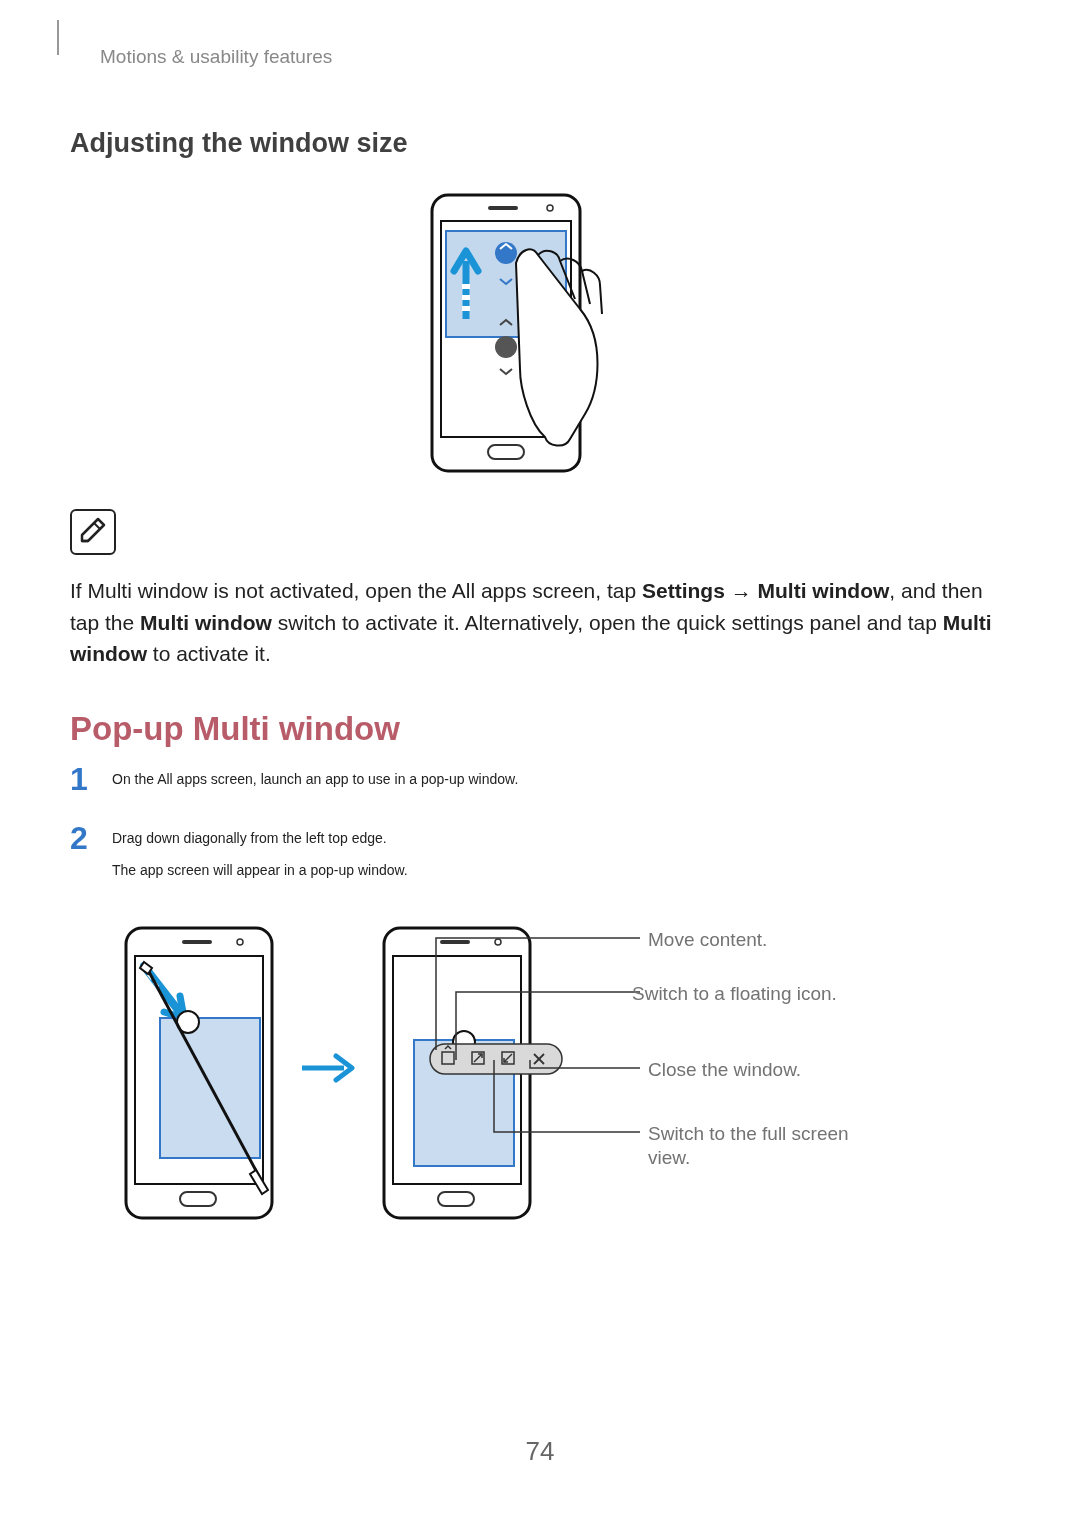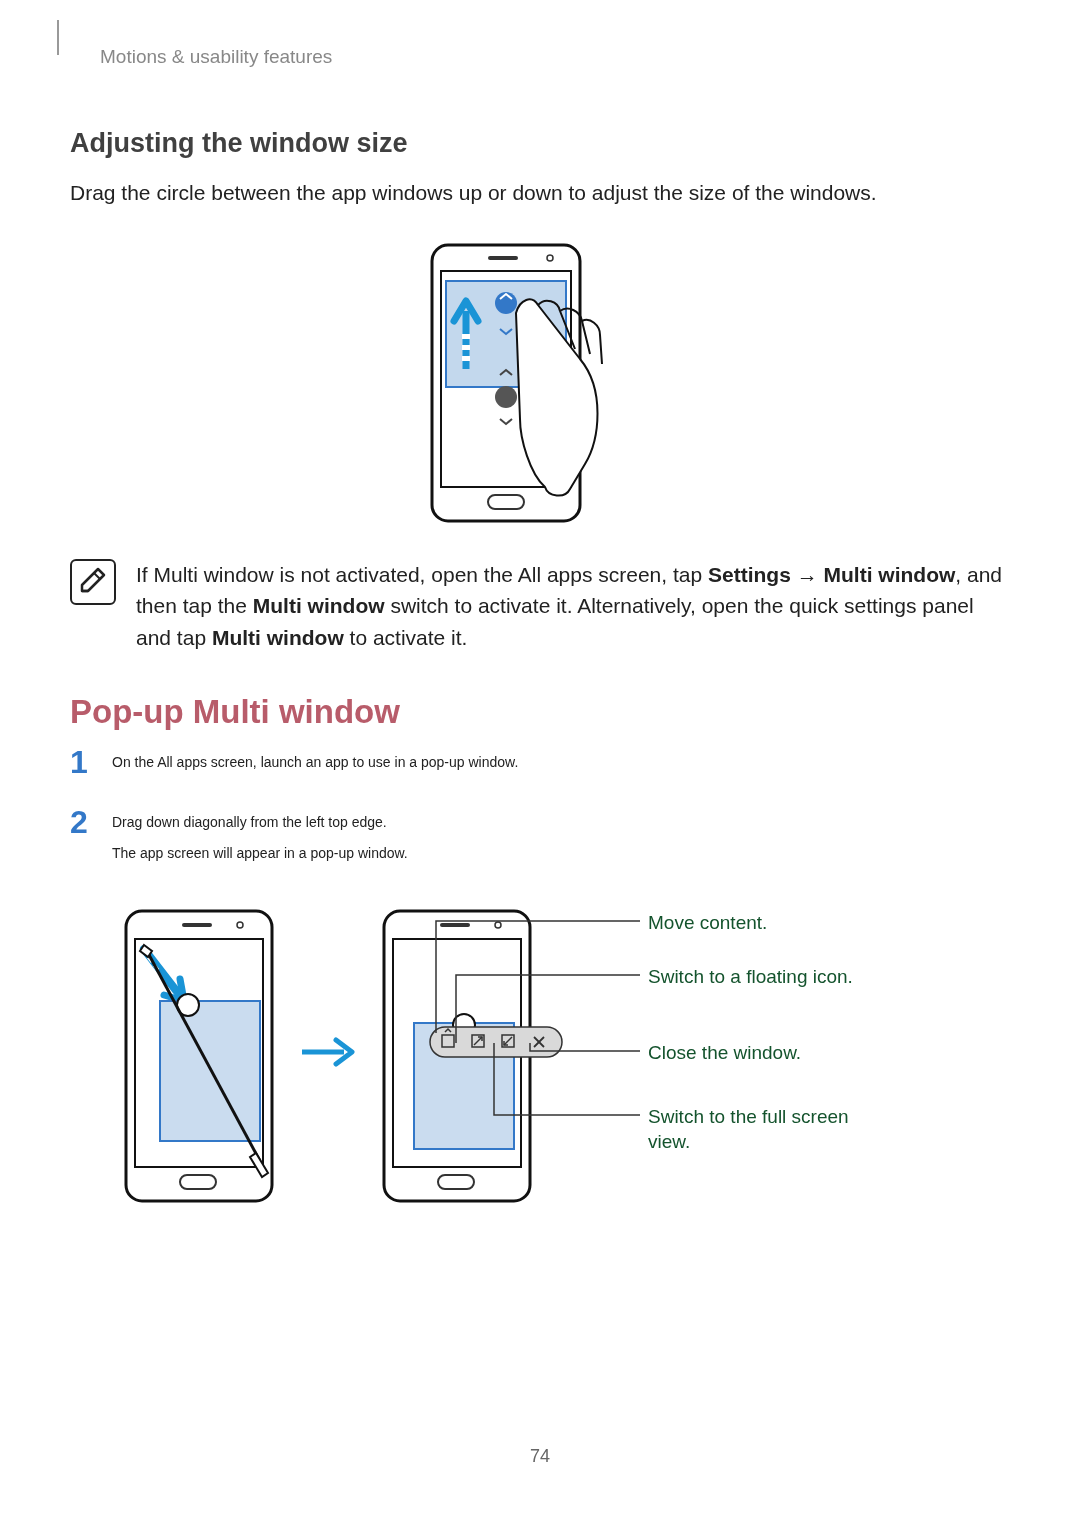--- a/index.html
+++ b/index.html
@@ -53,20 +53,21 @@
       display: flex;
       justify-content: center;
       margin: 30px 0 30px 0;
     }
     .note-row {
       display: flex;
       align-items: flex-start;
       gap: 20px;
       margin-top: 20px;
       margin-bottom: 40px;
+      flex-direction: column;
     }
     .note-icon-box {
       width: 46px;
       height: 46px;
       border: 2.5px solid #222;
       border-radius: 6px;
       flex: none;
       position: relative;
       display: flex;
       align-items: center;
@@ -117,54 +118,53 @@
     .phone {
       width: 158px;
       height: 302px;
       position: relative;
     }
     .callouts {
       position: relative;
       width: 380px;
       height: 302px;
       font-size: 19px;
-      color: #14532d;
+      color: #737373;
     }
     .callout-text {
       position: absolute;
       font-size: 19px;
       line-height: 1.3;
     }
     .page-number {
       position: absolute;
       left: 0;
       right: 0;
       bottom: 60px;
       text-align: center;
-      font-size: 18px;
+      font-size: 26px;
       color: #666;
     }
     .arrow-right {
       font-size: 36px;
       color: #1a94d6;
       font-weight: bold;
     }
   </style>
 </head>
 <body>
 
 <div class="page">
 
   <div class="header-bar"></div>
   <div class="breadcrumb">Motions &amp; usability features</div>
 
   <div class="content">
 
     <h3 class="subsection-heading">Adjusting the window size</h3>
-    <p class="body-text">Drag the circle between the app windows up or down to adjust the size of the windows.</p>
 
     <div class="figure-1">
       <svg width="240" height="290" viewBox="0 0 240 290">
 
         <rect x="12" y="6" rx="16" ry="16" width="148" height="276" fill="#fff" stroke="#111" stroke-width="3"></rect>
         <rect x="21" y="32" width="130" height="216" fill="#fff" stroke="#111" stroke-width="2"></rect>
 
         <rect x="68" y="17" width="30" height="4" rx="2" fill="#333"></rect>
         <circle cx="130" cy="19" r="3" fill="none" stroke="#333" stroke-width="1.5"></circle>
 
@@ -306,21 +306,21 @@
 
       <div class="callouts">
 
         <svg width="380" height="302" style="position:absolute; left:-196px; top:0;">
           <polyline points="76,128 76,16 280,16" fill="none" stroke="#333" stroke-width="1.5"></polyline>
           <polyline points="96,138 96,70 280,70" fill="none" stroke="#333" stroke-width="1.5"></polyline>
           <polyline points="170,138 170,146 280,146" fill="none" stroke="#333" stroke-width="1.5"></polyline>
           <polyline points="134,138 134,210 280,210" fill="none" stroke="#333" stroke-width="1.5"></polyline>
         </svg>
         <span class="callout-text" style="left:92px; top:6px;">Move content.</span>
-        <span class="callout-text" style="left:92px; top:60px;">Switch to a floating icon.</span>
+        <span class="callout-text" style="left:76px; top:60px;">Switch to a floating icon.</span>
         <span class="callout-text" style="left:92px; top:136px;">Close the window.</span>
         <span class="callout-text" style="left:92px; top:200px; width:230px;">Switch to the full screen view.</span>
       </div>
 
     </div>
 
   </div>
 
   <div class="page-number">74</div>
 

